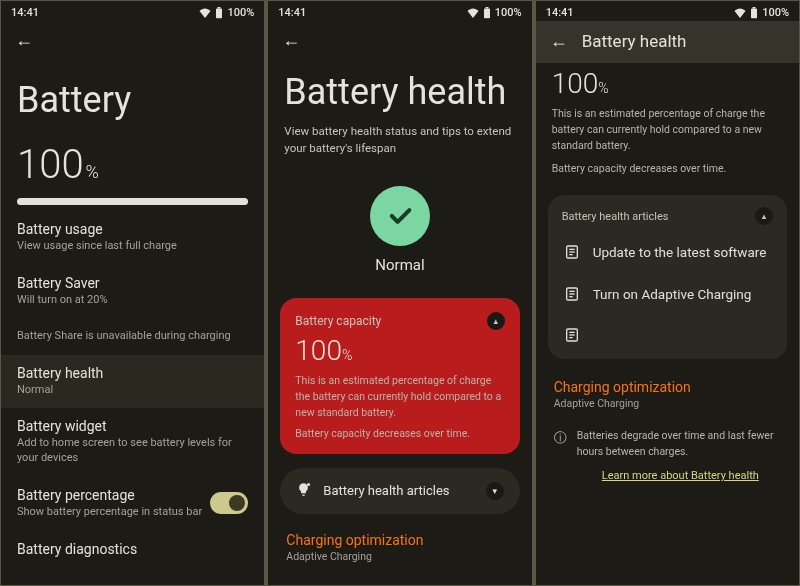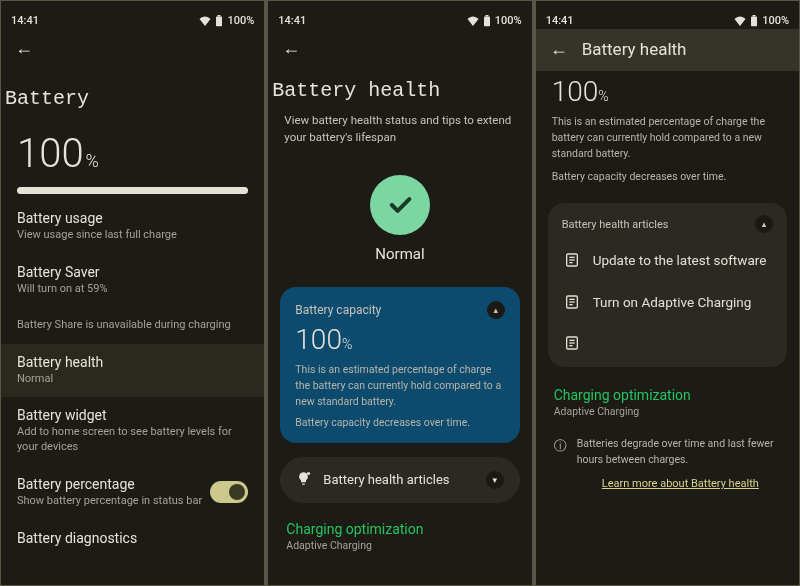--- a/index.html
+++ b/index.html
@@ -19,44 +19,43 @@
     color: #e5e2d9;
     display: flex;
     flex-direction: column;
     position: relative;
     overflow: hidden;
   }
   .status-bar {
     display: flex;
     justify-content: space-between;
     align-items: center;
-    padding: 13px 10px 2px;
+    padding: 5px 10px 2px;
     font-size: 11px;
     font-weight: 500;
     color: #e5e2d9;
   }
   .status-right { display: flex; align-items: center; gap: 4px; }
   .back-row {
     padding: 10px 14px 6px;
     display: flex;
     align-items: center;
     gap: 14px;
   }
   .header-scrolled {
     background: #35342a;
     padding-bottom: 12px;
   }
   .header-scrolled .title-inline { font-size: 17px; }
   .back-arrow { font-size: 18px; line-height: 1; }
   .page-title {
-    font-size: 20px;
+    font-size: 36px;
     font-weight: 400;
-    padding: 24px 4px 10px;
+    padding: 24px 16px 10px;
     color: #e7e3da;
-    font-family: Liberation Mono, monospace;
   }
   .subtitle {
     font-size: 11.5px;
     color: #c7c4b8;
     padding: 0 16px 12px;
     line-height: 1.45;
   }
   .big-percent {
     font-size: 40px;
     font-weight: 300;
@@ -111,21 +110,21 @@
     background: #7cd6a1;
     border-radius: 50%;
     display: flex;
     align-items: center;
     justify-content: center;
     margin-bottom: 10px;
   }
   .check-circle svg { width: 28px; height: 28px; }
   .status-label { font-size: 15px; color: #e7e3da; }
   .card {
-    background: #0c4a6e;
+    background: #b91c1c;
     border-radius: 16px;
     margin: 8px 12px;
     padding: 14px 15px;
   }
   .card-head {
     display: flex;
     justify-content: space-between;
     align-items: center;
     font-size: 12px;
     color: #c7c4b8;
@@ -153,21 +152,21 @@
     margin: 6px 12px;
     padding: 14px 16px;
     display: flex;
     align-items: center;
     gap: 12px;
     justify-content: space-between;
   }
   .pill-left { display: flex; align-items: center; gap: 12px; font-size: 13px; }
   .bulb { font-size: 14px; }
   .plain-item { padding: 12px 18px 6px; }
-  .plain-title { font-size: 14px; color: #22c55e; margin-bottom: 2px; }
+  .plain-title { font-size: 14px; color: #f97316; margin-bottom: 2px; }
   .plain-sub { font-size: 10.5px; color: #a5a297; }
   
   .p3-top { padding: 4px 16px 10px; }
   .p3-capacity { font-size: 28px; font-weight: 300; }
   .p3-capacity .pct { font-size: 14px; }
   .p3-text { font-size: 10.5px; color: #b8b5a9; line-height: 1.5; margin-top: 6px; }
   .articles-card {
     background: #2b2a22;
     border-radius: 16px;
     margin: 8px 12px;
@@ -234,21 +233,21 @@
 
   <div class="settings-item">
     <div class="settings-text">
         <div class="item-title">Battery usage</div>
         <div class="item-sub">View usage since last full charge</div>
       </div>
   </div>
   <div class="settings-item">
     <div class="settings-text">
         <div class="item-title">Battery Saver</div>
-        <div class="item-sub">Will turn on at 59%</div>
+        <div class="item-sub">Will turn on at 20%</div>
       </div>
   </div>
   <div class="settings-item">
     <div class="settings-text">
         <div class="item-sub">Battery Share is unavailable during charging</div>
       </div>
   </div>
   <div class="settings-item hilite">
     <div class="settings-text">
         <div class="item-title">Battery health</div>

